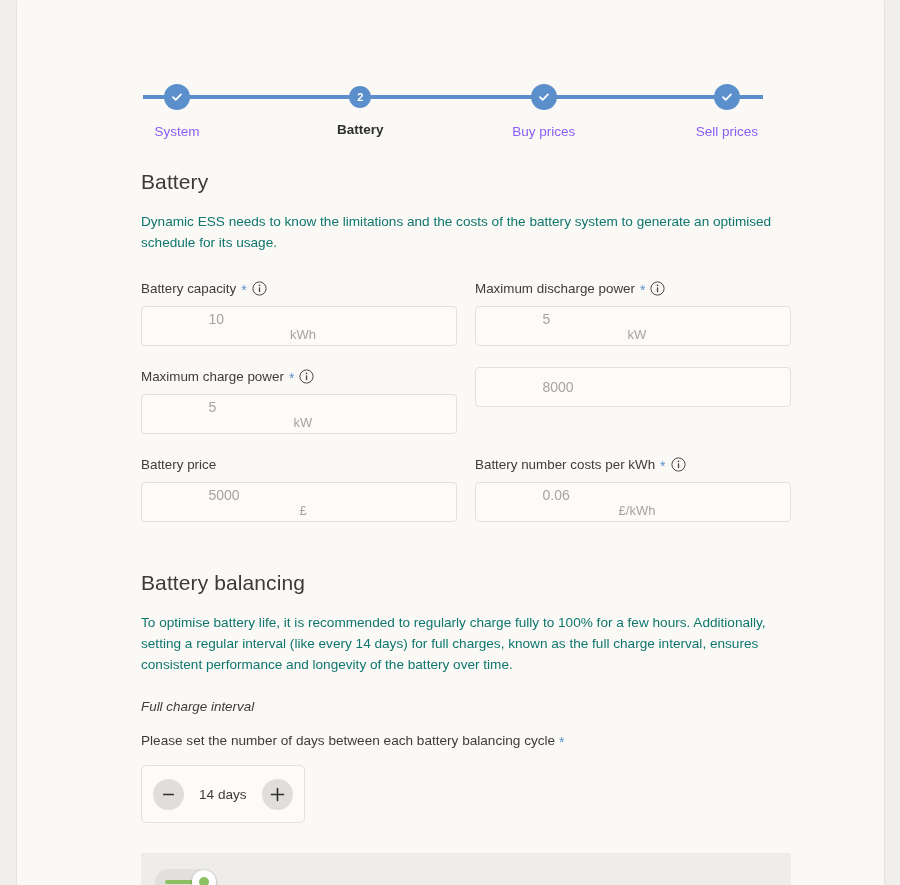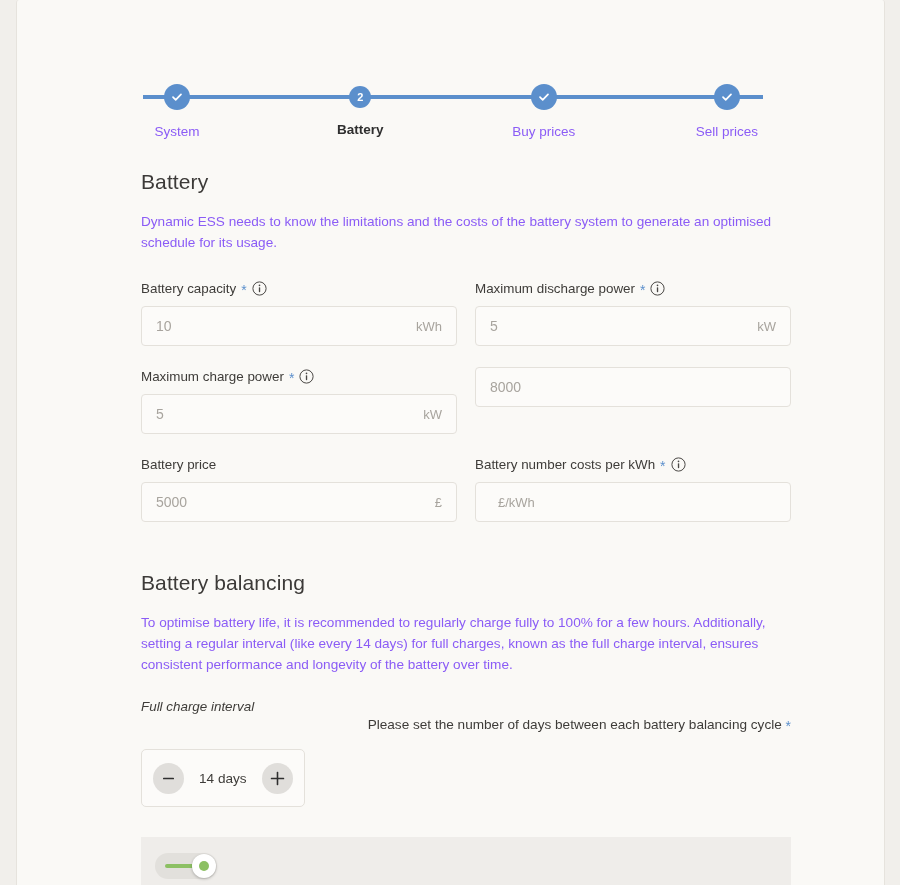--- a/index.html
+++ b/index.html
@@ -97,21 +97,21 @@
     margin: 0;
     font-size: 21px;
     font-weight: normal;
     color: #3c3a38;
     letter-spacing: .1px;
   }
   p.section-desc {
     margin: 17px 0 0 0;
     font-size: 13.6px;
     line-height: 21px;
-    color: #8b5cf6;
+    color: #0f766e;
     max-width: 640px;
   }
 
   .form-grid {
     margin-top: 26px;
     display: grid;
     grid-template-columns: 316px 316px;
     column-gap: 18px;
     row-gap: 0px;
   }
@@ -139,21 +139,22 @@
     cursor: pointer;
   }
   .input-wrap {
     position: relative;
     height: 40px;
     background: #fcfbf9;
     border: 1px solid #e4e1db;
     border-radius: 4px;
     display: flex;
     align-items: center;
-    padding: 12px 14px;
+    padding: 4px 14px;
+    flex-direction: column;
   }
   .input-wrap input {
     border: none;
     outline: none;
     background: transparent;
     font-family: "Liberation Sans", sans-serif;
     font-size: 14px;
     color: #57544f;
     flex: 1;
     min-width: 0;
@@ -169,24 +170,23 @@
 
   
   .balancing { margin-top: 28px; }
   .sub-label {
     margin-top: 24px;
     font-size: 13.4px;
     color: #3e3c39;
     font-style: italic;
   }
   .set-days {
-    margin-top: 3px;
+    margin-top: 19px;
     font-size: 13.6px;
     color: #3e3c39;
-    text-align: right;
   }
 
   .stepper-control {
     margin-top: 17px;
     display: inline-flex;
     align-items: center;
     gap: 4px;
     height: 58px;
     padding: 0 11px;
     background: #fcfbf9;
@@ -390,20 +390,21 @@
             <span class="req">*</span>
             <span class="info-icon">
               <svg width="15" height="15" viewBox="0 0 15 15">
                 <circle cx="7.5" cy="7.5" r="6.6" fill="none" stroke="#4a4845" stroke-width="1"></circle>
                 <circle cx="7.5" cy="4.3" r="0.85" fill="#4a4845"></circle>
                 <rect x="6.85" y="6.2" width="1.35" height="5" rx="0.6" fill="#4a4845"></rect>
               </svg>
             </span>
           </div>
           <div class="input-wrap">
+            <input type="text" placeholder="0.06" style="">
             <span class="unit">£/kWh</span>
           </div>
         </div>
 
       </div>
 
       <div class="balancing">
         <h2 class="section-title">Battery balancing</h2>
         <p class="section-desc">To optimise battery life, it is recommended to regularly charge fully to 100% for a few hours. Additionally, setting a regular interval (like every 14 days) for full charges, known as the full charge interval, ensures consistent performance and longevity of the battery over time.</p>
 

